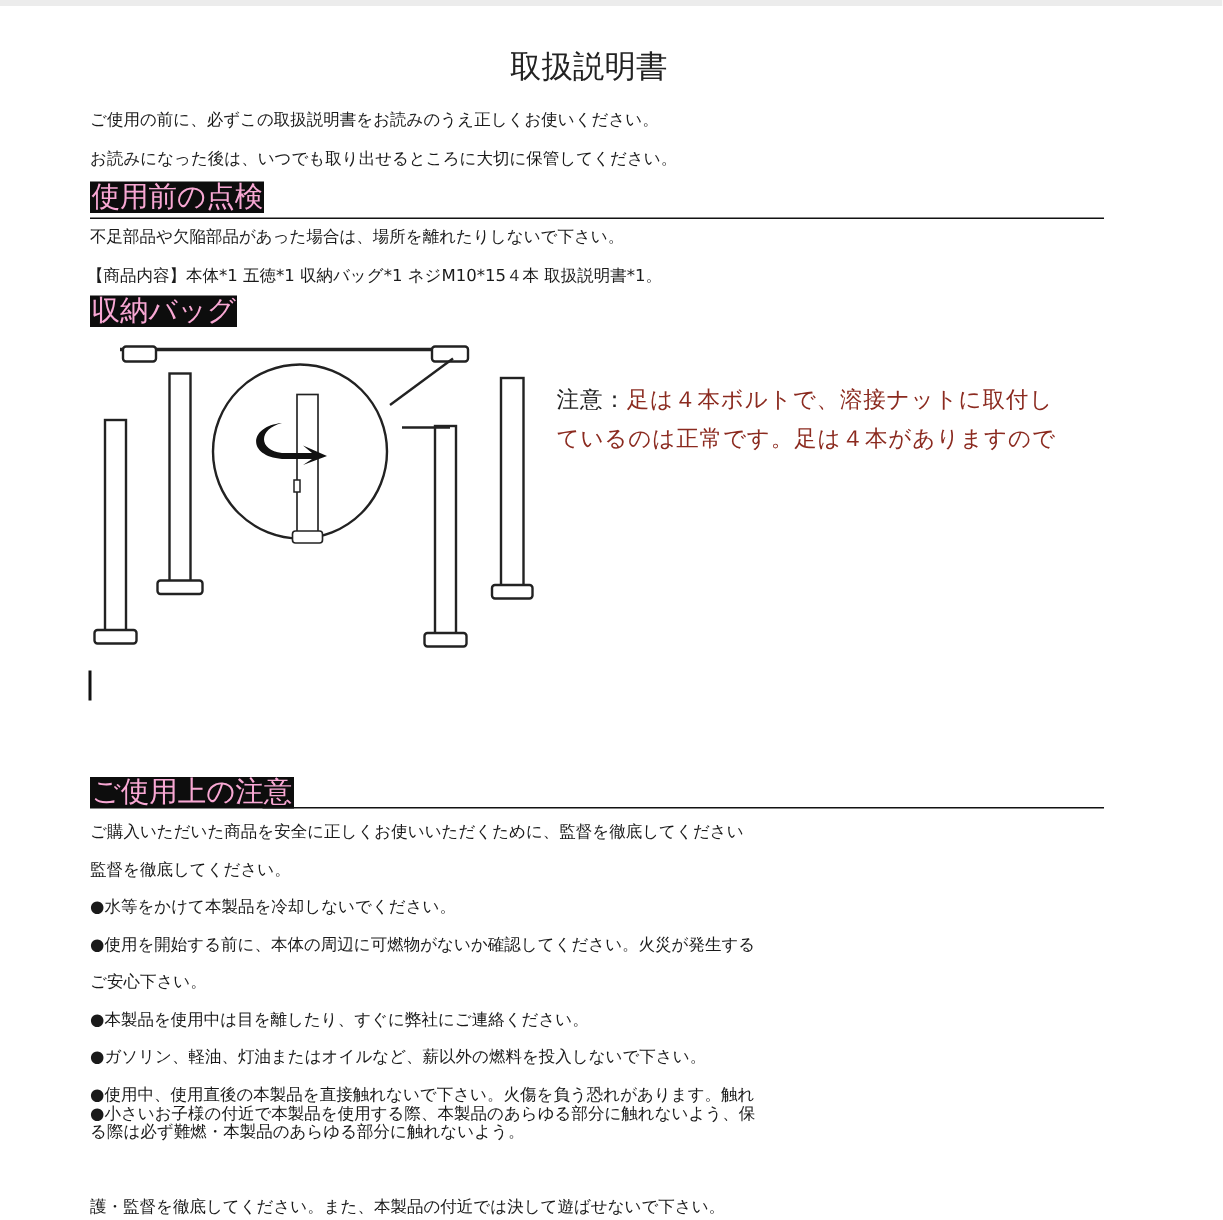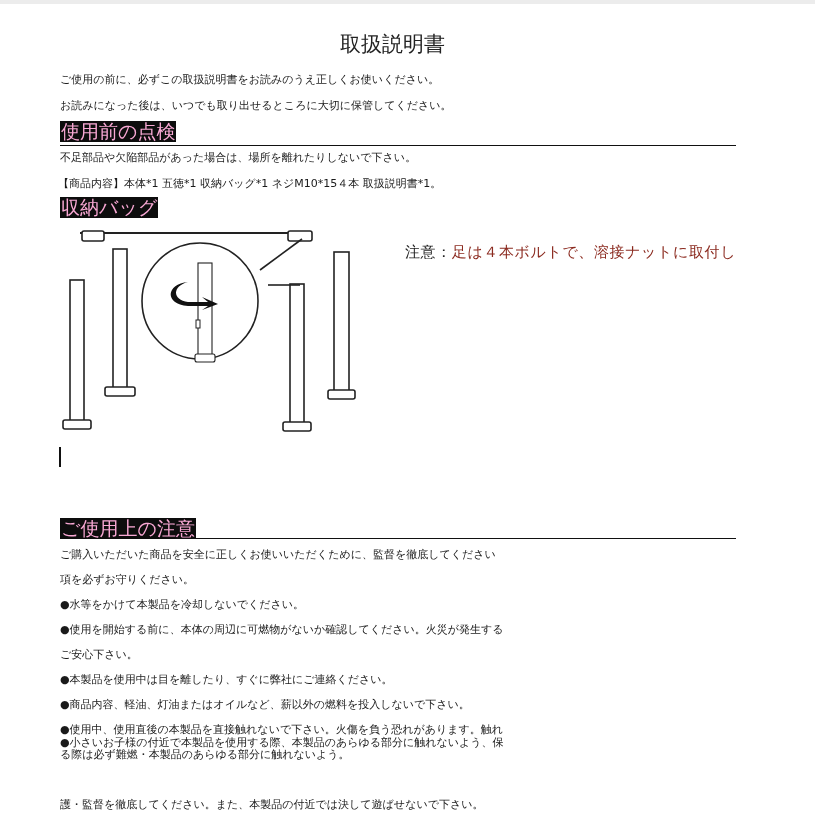--- a/index.html
+++ b/index.html
@@ -17,25 +17,24 @@
     .line {
       position: absolute; left: 60px; font-size: 11px; line-height: 24px;
       white-space: nowrap; color: #1a1a1a;
     }
     .heading {
       position: absolute; left: 60px; background: #0d0d0d; color: #f9a8d4;
       font-size: 19px; line-height: 21px; padding: 0 1px; white-space: nowrap;
     }
     .rule { position: absolute; height: 0; border-top: 1.5px solid #111; }
     .note {
-      position: absolute; left: 371px; top: 240px; width: 360px;
-      font-family: Liberation Serif, serif;
+      position: absolute; left: 371px; top: 254px; width: 360px;
+      font-family: Liberation Sans, sans-serif;
       font-size: 15px; line-height: 25.5px; color: #222;
       letter-spacing: 0.6px;
-      margin-left: 34px;
     }
     .note .red { color: #8b2a1f; }
     .figure { position: absolute; left: 60px; top: 222px; width: 305px; height: 215px; }
     .cursor { position: absolute; left: 59px; top: 447px; width: 2px; height: 20px; background: #111; }
   </style>
 </head>
 <body>
 
 <div class="topbar"></div>
 
@@ -77,29 +76,30 @@
       <rect x="135" y="132" width="20" height="8" rx="2" stroke-width="1.1"></rect>
       <rect x="136" y="98" width="4" height="8" stroke-width="1"></rect>
     </g>
 
     <path d="M128,60 C112,64 112,78 128,80 L148,80 L142,75 L158,82 L142,88 L148,84 L128,84 C104,82 106,62 128,60 Z" fill="#111"></path>
   </svg>
 </div>
 
 <div class="note">
   <div><span>注意：</span><span class="red">足は４本ボルトで、溶接ナットに取付し</span></div>
+  <div class="red">ているのは正常です。足は４本がありますので</div>
 </div>
 
 <div class="cursor"></div>
 
 <div class="heading" style="top:518px">ご使用上の注意</div>
 <div class="rule" style="left:175px; top:538px; width:561px"></div>
 <div class="line" style="top:543px">ご購入いただいた商品を安全に正しくお使いいただくために、監督を徹底してください</div>
-<div class="line" style="top:568px">項を必ずお守りください。</div>
+<div class="line" style="top:568px">監督を徹底してください。</div>
 <div class="line" style="top:593px">●水等をかけて本製品を冷却しないでください。</div>
 <div class="line" style="top:618px">●使用を開始する前に、本体の周辺に可燃物がないか確認してください。火災が発生する</div>
 <div class="line" style="top:643px">ご安心下さい。</div>
 <div class="line" style="top:668px">●本製品を使用中は目を離したり、すぐに弊社にご連絡ください。</div>
-<div class="line" style="top:693px">●商品内容、軽油、灯油またはオイルなど、薪以外の燃料を投入しないで下さい。</div>
+<div class="line" style="top:693px">●ガソリン、軽油、灯油またはオイルなど、薪以外の燃料を投入しないで下さい。</div>
 <div class="line" style="top:718px">●使用中、使用直後の本製品を直接触れないで下さい。火傷を負う恐れがあります。触れ</div>
 <div class="line" style="top:743px">る際は必ず難燃・本製品のあらゆる部分に触れないよう。</div>
 <div class="line" style="top:731px">●小さいお子様の付近で本製品を使用する際、本製品のあらゆる部分に触れないよう、保</div>
 <div class="line" style="top:793px">護・監督を徹底してください。また、本製品の付近では決して遊ばせないで下さい。</div>
 
 </body></html>

